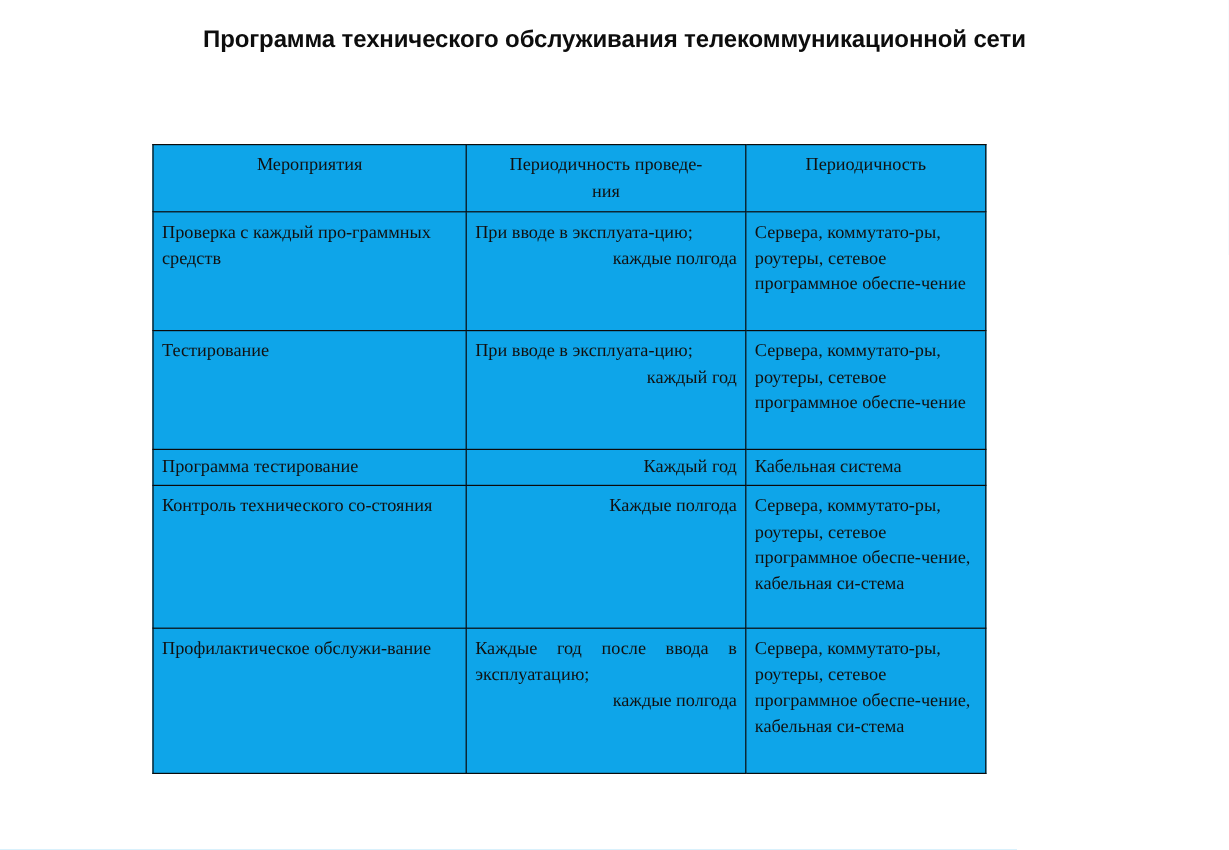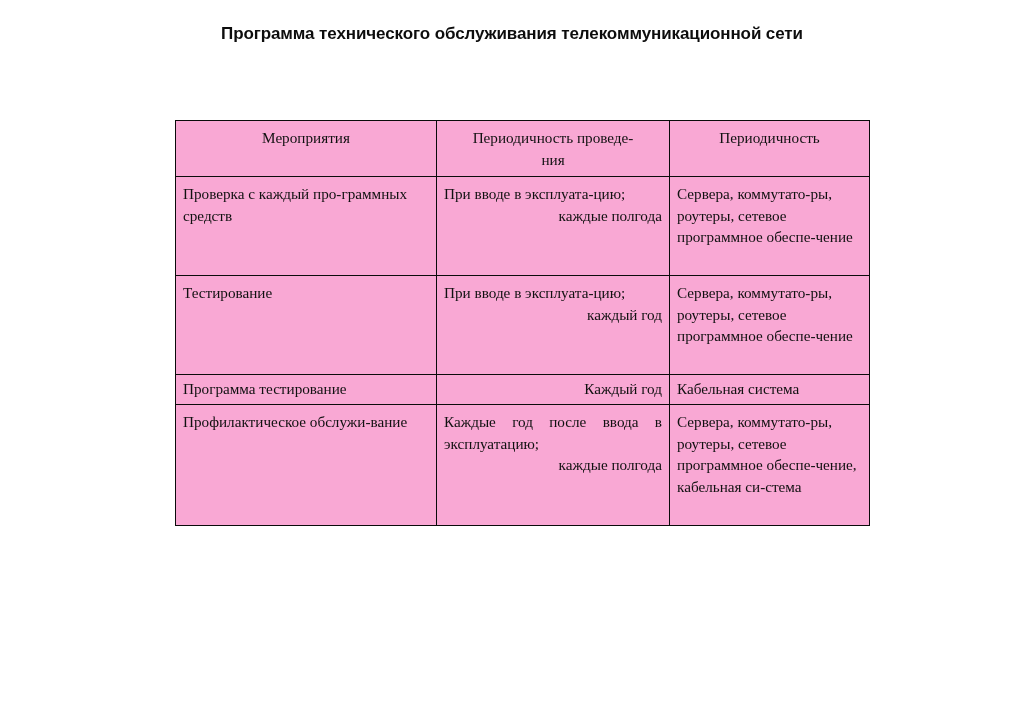--- a/index.html
+++ b/index.html
@@ -19,39 +19,38 @@
 
   
   .doc-title {
     position: absolute;
     left: 60px;
     top: 18px;
     width: 904px;
     text-align: center;
     font-family: "Liberation Sans", "DejaVu Sans", sans-serif;
     font-weight: bold;
-    font-size: 17px;
+    font-size: 20px;
     line-height: 31px;
     letter-spacing: -0.1px;
     color: #0d0d0d;
   }
 
   
   .table-wrap {
     position: absolute;
     left: 127px;
     top: 120px;
     width: 694px;
   }
   table.maintenance-table {
     border-collapse: collapse;
     width: 694px;
     table-layout: fixed;
-    background: #f9a8d4;
-    margin-left: 48px;
+    background: #0ea5e9;
   }
   table.maintenance-table td,
   table.maintenance-table th {
     border: 1px solid #0b0b0b;
     vertical-align: top;
     padding: 6px 7px 4px 7px;
     font-size: 15.2px;
     line-height: 21.5px;
     font-weight: normal;
     color: #111111;
@@ -157,20 +156,31 @@
           <span class="plain">Программа тестирование</span>
         </td>
         <td>
           <span class="line plain">Каждый год</span>
         </td>
         <td>
           <span class="plain">Кабельная система</span>
         </td>
       </tr>
 
+      <tr class="row-4">
+        <td>
+          <span class="just">Контроль технического со-стояния</span>
+        </td>
+        <td>
+          <span class="line plain">Каждые полгода</span>
+        </td>
+        <td>
+          <span class="just">Сервера, коммутато-ры, роутеры, сетевое программное обеспе-чение, кабельная си-стема</span>
+        </td>
+      </tr>
 
       <tr class="row-5">
         <td>
           <span class="just">Профилактическое обслужи-вание</span>
         </td>
         <td>
           <span class="line just">Каждые год после ввода в эксплуатацию;</span>
           <span class="line plain">каждые полгода</span>
         </td>
         <td>

